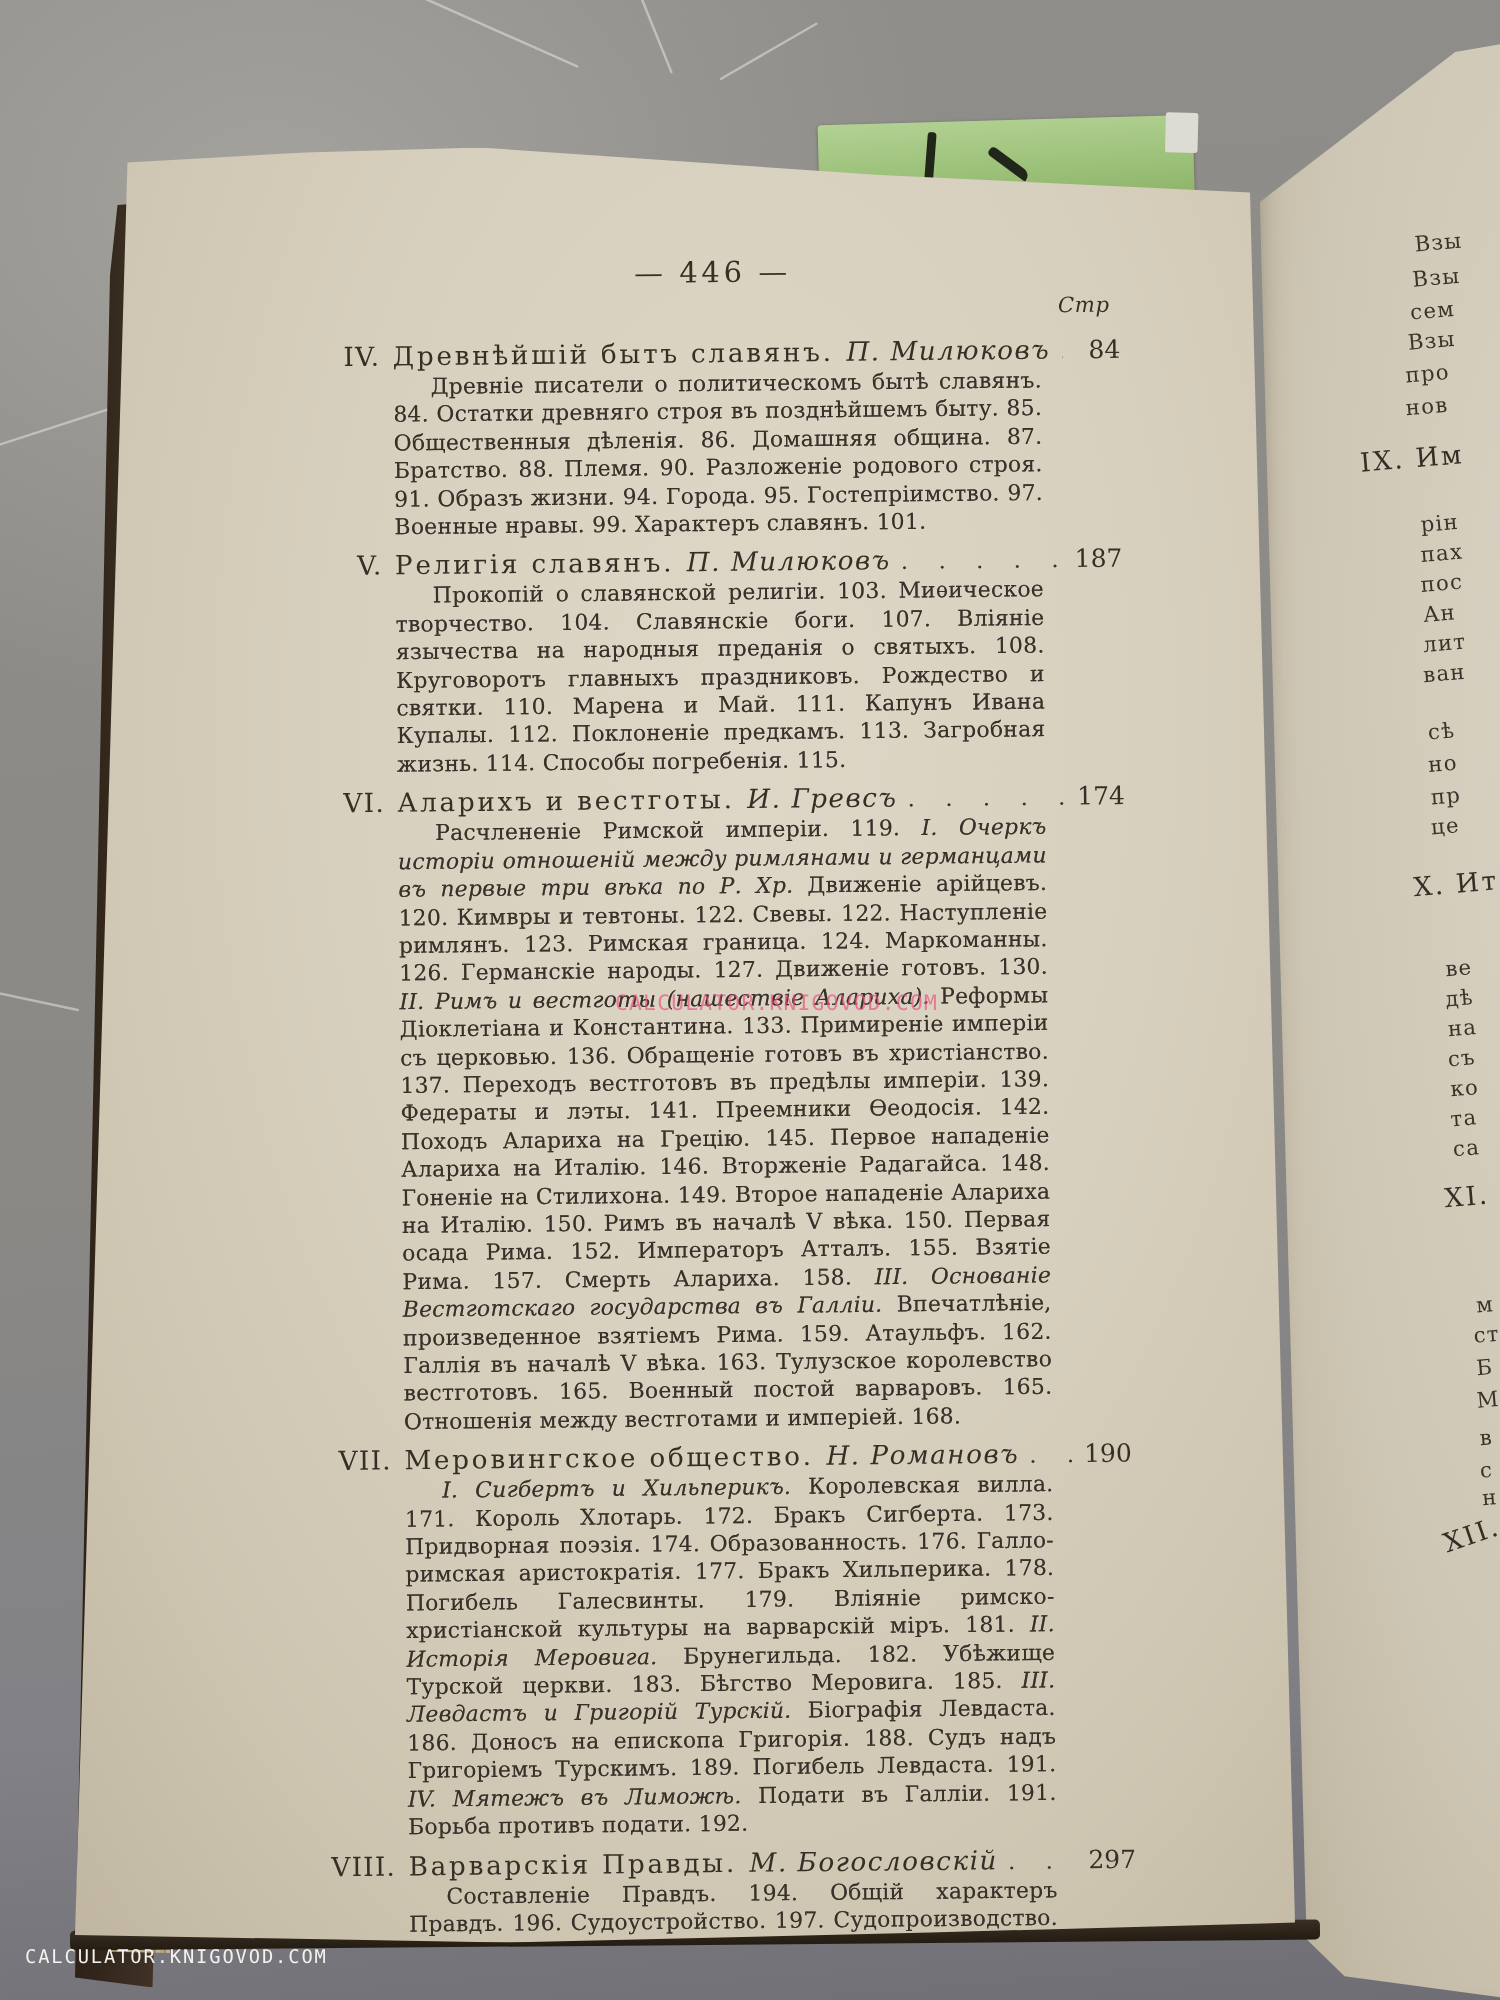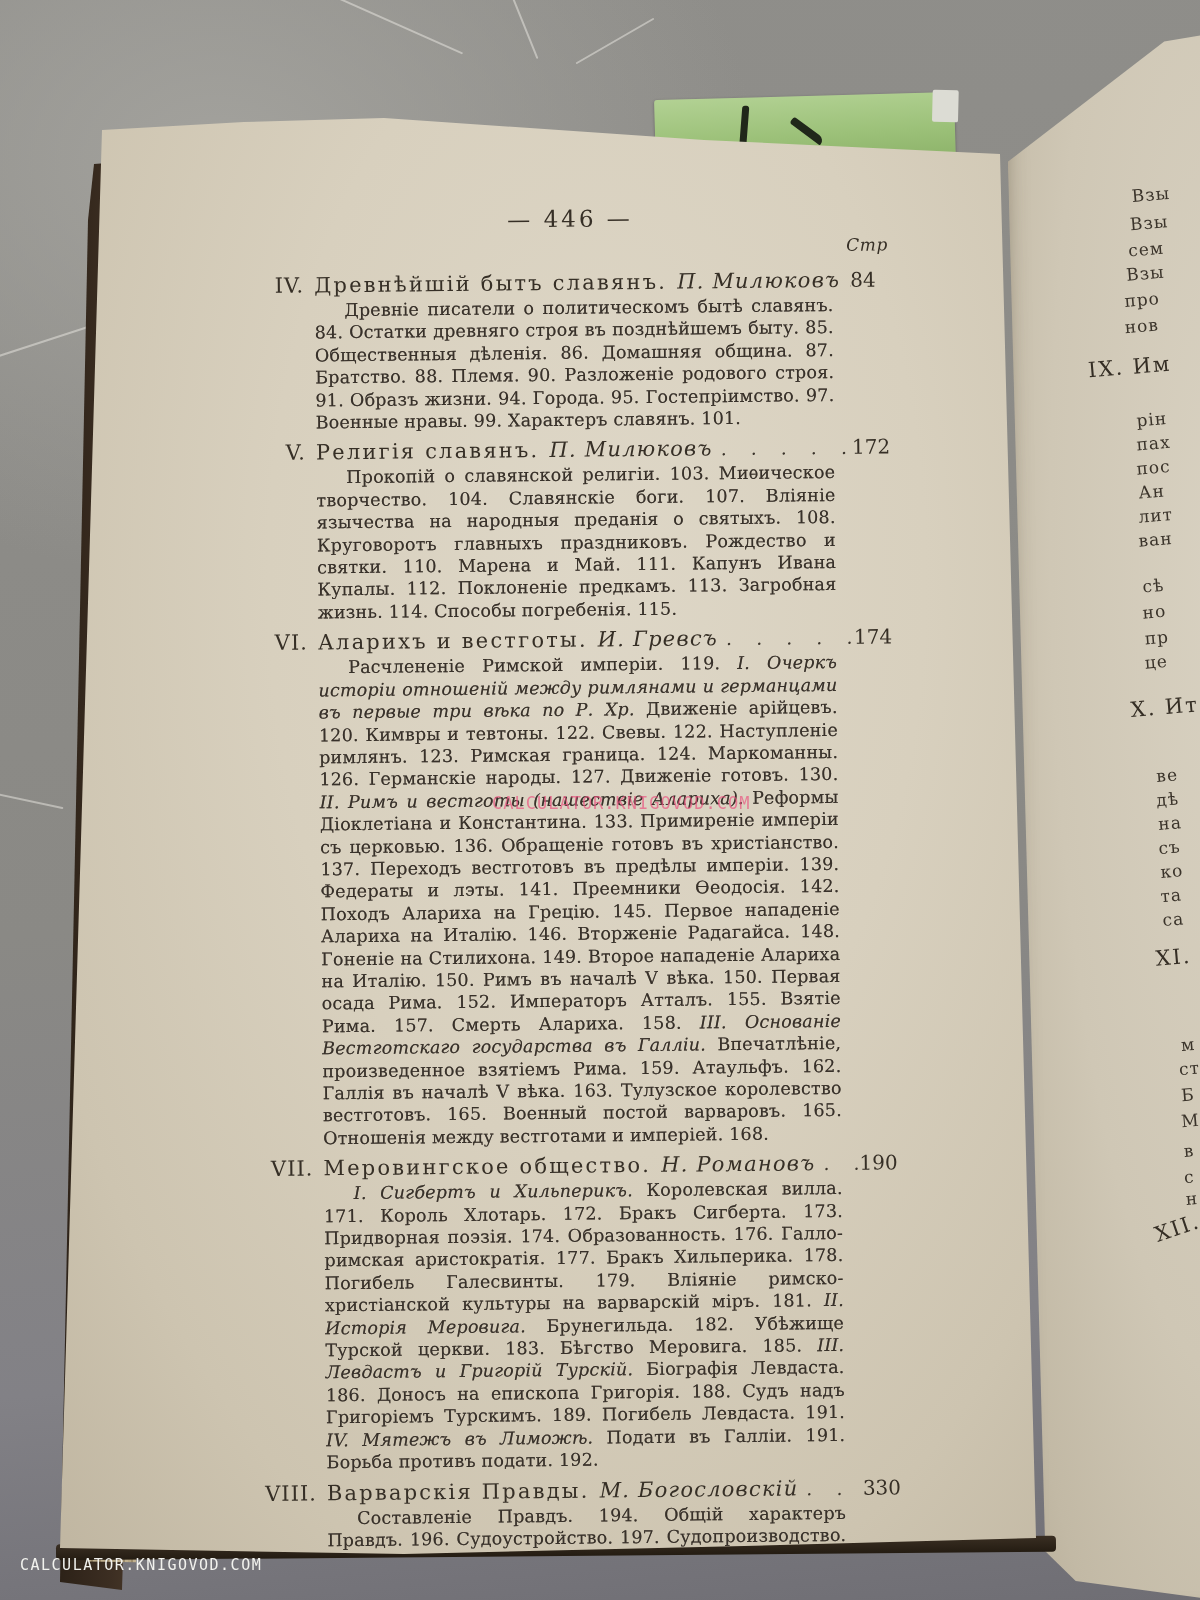--- a/index.html
+++ b/index.html
@@ -54,21 +54,21 @@
   .col-header{position:absolute;left:210px;top:120px;width:640px;text-align:right;
     font-style:italic;font-size:17px;letter-spacing:.5px;}
   .toc{position:absolute;left:210px;top:146px;width:648px;}
   .entry{margin-bottom:3px;}
   .head-row{display:flex;align-items:baseline;font-size:21px;margin-top:7px;white-space:nowrap;}
   .roman{width:56px;text-align:right;margin-right:10px;letter-spacing:1px;flex:none;}
   .title{letter-spacing:2.2px;}
   .author{font-style:italic;letter-spacing:1.2px;margin-left:10px;}
   .leader{flex:1;overflow:hidden;white-space:nowrap;letter-spacing:9px;margin-left:8px;
     font-size:19px;color:#3a332a;}
-  .pnum{width:46px;text-align:left;font-size:20px;flex:none;}
+  .pnum{width:46px;text-align:right;font-size:20px;flex:none;}
   .body{margin:2px 60px 0 66px;width:519px;text-align:justify;text-indent:30px;
     font-size:17.5px;line-height:22.4px;letter-spacing:.2px;color:#38312a;
     text-shadow:0 0 .5px rgba(56,49,42,.6);}
   .it{font-style:italic;}
   
   .wm-center{position:absolute;left:492px;top:793px;z-index:6;
     font-family:"DejaVu Sans Mono","Liberation Mono",monospace;
     font-size:17px;letter-spacing:1px;color:rgba(235,80,125,.68);}
   .wm-corner{position:absolute;left:20px;top:1556px;z-index:7;
     font-family:"DejaVu Sans Mono","Liberation Mono",monospace;
@@ -147,21 +147,21 @@
             <span class="pnum">84</span>
           </div>
           <p class="body"><span>Древніе писатели о политическомъ бытѣ славянъ. 84. Остатки древняго строя въ позднѣйшемъ быту. 85. Общественныя дѣленія. 86. Домашняя община. 87. Братство. 88. Племя. 90. Разложеніе родового строя. 91. Образъ жизни. 94. Города. 95. Гостепріимство. 97. Военные нравы. 99. Характеръ славянъ. 101.</span></p>
         </div>
         <div class="entry">
           <div class="head-row">
             <span class="roman">V.</span>
             <span class="title">Религія славянъ.</span>
             <span class="author">П. Милюковъ</span>
             <span class="leader">. . . . . . . . .</span>
-            <span class="pnum">172</span>
+            <span class="pnum">187</span>
           </div>
           <p class="body"><span>Прокопій о славянской религіи. 103. Миѳическое творчество. 104. Славянскіе боги. 107. Вліяніе язычества на народныя преданія о святыхъ. 108. Круговоротъ главныхъ праздниковъ. Рождество и святки. 110. Марена и Май. 111. Капунъ Ивана Купалы. 112. Поклоненіе предкамъ. 113. Загробная жизнь. 114. Способы погребенія. 115.</span></p>
         </div>
         <div class="entry">
           <div class="head-row">
             <span class="roman">VI.</span>
             <span class="title">Аларихъ и вестготы.</span>
             <span class="author">И. Гревсъ</span>
             <span class="leader">. . . . . . . . .</span>
             <span class="pnum">174</span>
@@ -177,21 +177,21 @@
             <span class="pnum">190</span>
           </div>
           <p class="body"><span class="it">I. Сигбертъ и Хильперикъ.</span><span> Королевская вилла. 171. Король Хлотарь. 172. Бракъ Сигберта. 173. Придворная поэзія. 174. Образованность. 176. Галло-римская аристократія. 177. Бракъ Хильперика. 178. Погибель Галесвинты. 179. Вліяніе римско-христіанской культуры на варварскій міръ. 181. </span><span class="it">II. Исторія Меровига.</span><span> Брунегильда. 182. Убѣжище Турской церкви. 183. Бѣгство Меровига. 185. </span><span class="it">III. Левдастъ и Григорій Турскій.</span><span> Біографія Левдаста. 186. Доносъ на епископа Григорія. 188. Судъ надъ Григоріемъ Турскимъ. 189. Погибель Левдаста. 191. </span><span class="it">IV. Мятежъ въ Лиможѣ.</span><span> Подати въ Галліи. 191. Борьба противъ подати. 192.</span></p>
         </div>
         <div class="entry">
           <div class="head-row">
             <span class="roman">VIII.</span>
             <span class="title">Варварскія Правды.</span>
             <span class="author">М. Богословскій</span>
             <span class="leader">. . . . . . .</span>
-            <span class="pnum">330</span>
+            <span class="pnum">297</span>
           </div>
           <p class="body"><span>Составленіе Правдъ. 194. Общій характеръ Правдъ. 196. Судоустройство. 197. Судопроизводство. 198. Взысканія за убійство. 200.</span></p>
         </div>
       </div>
   </div>
 </div>
 
 <div class="wm-center">CALCULATOR.KNIGOVOD.COM</div>
 <div class="wm-corner">CALCULATOR.KNIGOVOD.COM</div>
 

